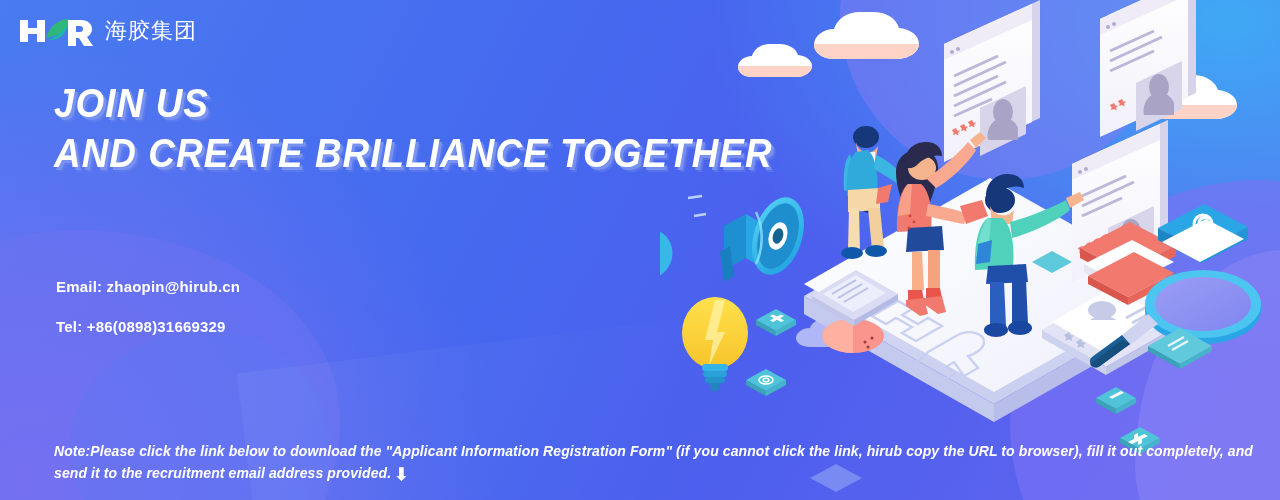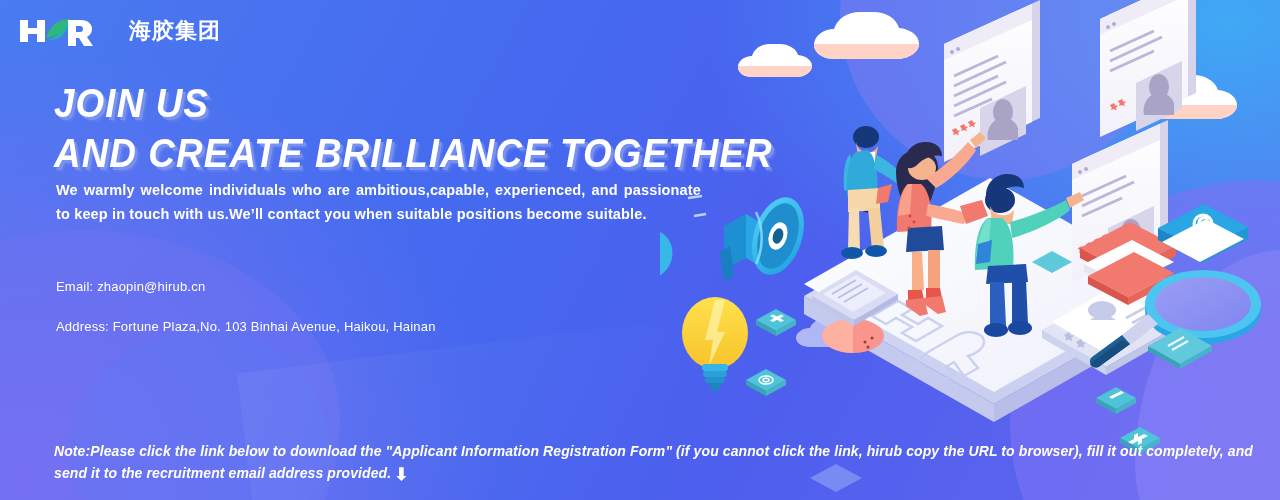--- a/index.html
+++ b/index.html
@@ -25,40 +25,40 @@
   .blob-e{width:260px;height:240px;left:70px;top:330px;background:#5d78f3;opacity:.35;
           border-radius:55% 45% 50% 50% / 48% 52% 48% 52%;}
   .sheen{position:absolute;left:250px;top:330px;width:700px;height:260px;
          background:linear-gradient(115deg,rgba(255,255,255,.05),rgba(255,255,255,0) 60%);
          transform:rotate(-7deg);}
 
   
   #logo{position:absolute;left:18px;top:16px;display:flex;align-items:center;gap:9px;}
   .logo-mark{position:relative;width:78px;height:30px;}
   .logo-mark svg{display:block;}
-  .logo-cn{color:#fff;font-size:22px;font-weight:700;letter-spacing:1px;
-           line-height:30px;white-space:nowrap;margin-left:24px;}
+  .logo-cn{color:#fff;font-size:22px;font-weight:400;letter-spacing:1px;
+           line-height:30px;white-space:nowrap;}
 
   
   #headline{position:absolute;left:54px;top:78px;width:700px;}
   .hl-line{
     color:#fff;font-size:40px;font-weight:700;font-style:italic;
     letter-spacing:1.2px;line-height:50px;white-space:nowrap;
     transform:scaleX(.92);transform-origin:left center;
     text-shadow:3px 3px 0 rgba(126,150,240,.85), 5px 5px 0 rgba(110,134,236,.45);
   }
 
   
   #intro{position:absolute;left:56px;top:178px;width:645px;
          color:#fff;font-size:14.5px;font-weight:600;line-height:24px;
          text-align:justify;letter-spacing:.15px;}
 
   
   #contact{position:absolute;left:56px;top:277px;width:700px;}
-  .contact-row{color:#fff;font-size:13px;font-weight:400;line-height:20px;margin-bottom:20px;
+  .contact-row{color:#fff;font-size:15px;font-weight:700;line-height:20px;margin-bottom:20px;
                letter-spacing:.2px;white-space:nowrap;}
 
   
   #note{position:absolute;left:54px;top:440px;width:1205px;
         color:#fff;font-size:14px;font-weight:700;font-style:italic;
         line-height:22px;letter-spacing:.1px;}
   .note-arrow{display:inline-block;font-style:normal;font-weight:900;
               font-size:17px;vertical-align:-2px;margin-left:3px;}
 
   
@@ -404,22 +404,21 @@
       </svg>
     </div>
     <div class="logo-cn">海胶集团</div>
   </div>
 
   <div id="headline">
     <div class="hl-line">JOIN US</div>
     <div class="hl-line">AND CREATE BRILLIANCE TOGETHER</div>
   </div>
 
-  <div id="intro">We warmly welcome individuals who are ambitious,capable, experienced, and passionate to keep in touch with us.We’ll contact you when suitable positions become suitable.</div>
 
   <div id="contact">
     <div class="contact-row">Email: zhaopin@hirub.cn</div>
-    <div class="contact-row">Address: Fortune Plaza,No. 103 Binhai Avenue, Haikou, Hainan</div>
+    <div class="contact-row">Tel: +86(0898)31669329</div>
   </div>
 
   <div id="note"><span>Note:Please click the link below to download the "Applicant Information Registration Form" (if you cannot click the link, hirub copy the URL to browser), fill it out completely, and send it to the recruitment email address provided.</span><span class="note-arrow">⬇</span></div>
 
 </div>
 
 </body></html>

